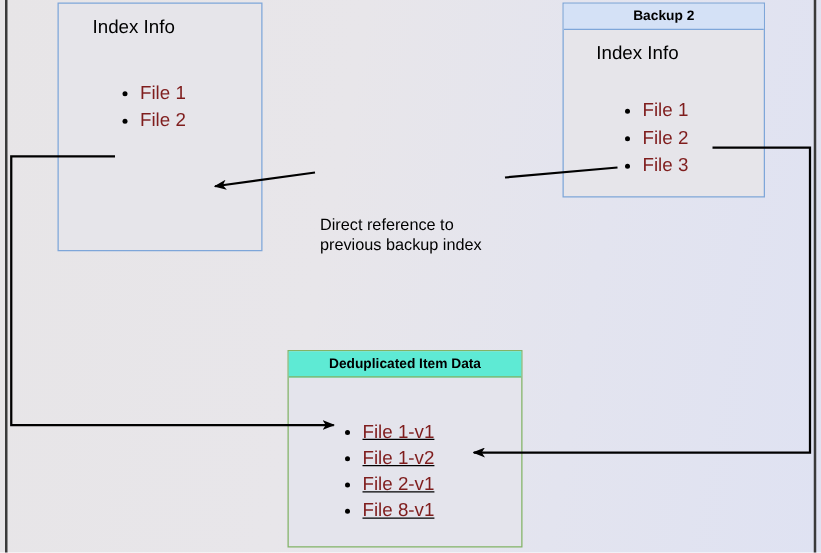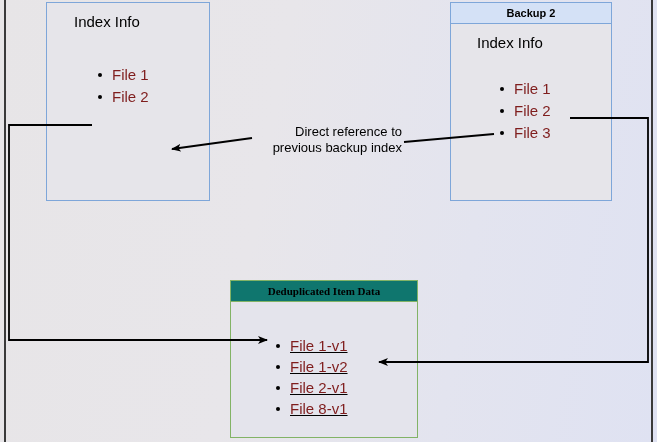--- a/index.html
+++ b/index.html
@@ -56,22 +56,21 @@
     position: relative;
     height: calc(100% - 21px);
   }
 
   .box.green {
     border-color: #82b366;
     background: #e4e4ec;
   }
   .box.green .box-header {
     border-bottom-color: #82b366;
-    background: #0f766e;
-    font-family: Liberation Serif, serif;
+    background: #5eead4;
   }
 
   
   .subhead {
     position: absolute;
     font-size: 15px;
     color: #000;
     white-space: nowrap;
   }
 
@@ -101,22 +100,23 @@
     background: #000;
   }
   .bullets.wide li { line-height: 21px; }
 
   
   .caption {
     position: absolute;
     font-size: 13px;
     line-height: 16px;
     color: #000;
-    text-align: right;
+    text-align: left;
     white-space: pre-line;
+    margin-top: 48px;
   }
 
   
   #connectors {
     position: absolute;
     left: 0; top: 0;
     width: 657px;
     height: 442px;
     pointer-events: none;
   }
@@ -132,21 +132,21 @@
   <div class="box" style="left:46px; top:2px; width:164px; height:199px;">
     <div class="box-body">
       <div class="subhead" style="left:27px; top:10px;">Index Info</div>
       <ul class="bullets" style="left:50px; top:61px;">
         <li>File 1</li>
         <li>File 2</li>
       </ul>
     </div>
   </div>
 
-  <div class="box" style="left:450px; top:2px; width:162px; height:199px;">
+  <div class="box" style="left:450px; top:2px; width:162px; height:156px;">
     <div class="box-header">Backup 2</div>
     <div class="box-body">
       <div class="subhead" style="left:26px; top:10px;">Index Info</div>
       <ul class="bullets" style="left:48px; top:54px;">
         <li>File 1</li>
         <li>File 2</li>
         <li>File 3</li>
       </ul>
     </div>
   </div>

